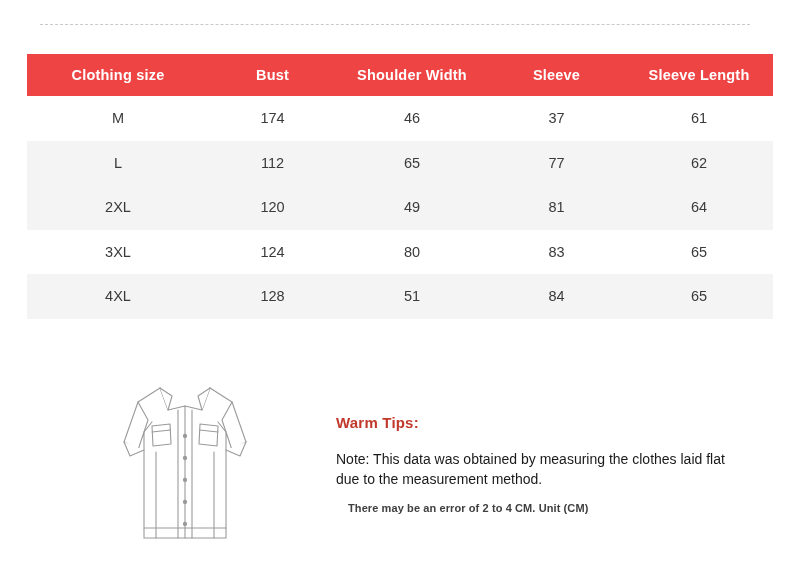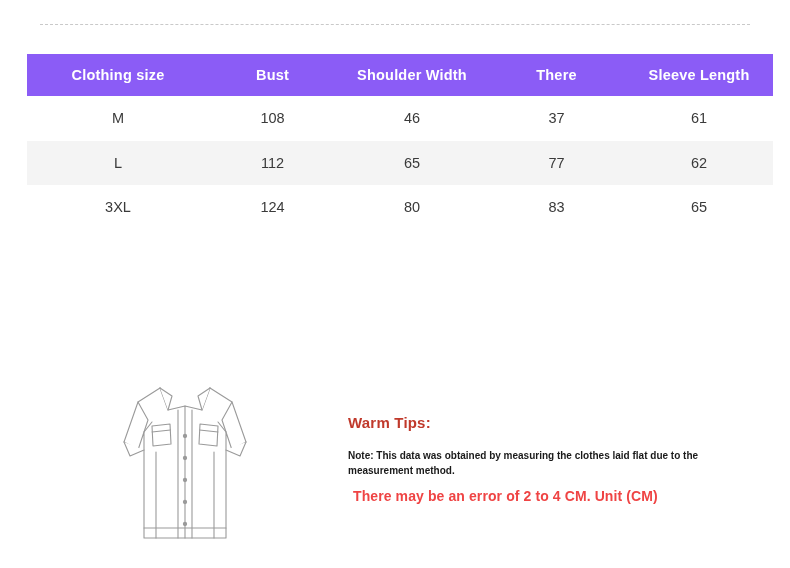--- a/index.html
+++ b/index.html
@@ -29,21 +29,21 @@
   }
   .size-table {
     position: absolute;
     left: 27px;
     top: 54px;
     width: 736px;
     border-collapse: collapse;
     table-layout: fixed;
   }
   .size-table thead th {
-    background: #8b5cf6;
+    background: #ef4444;
     color: #ffffff;
     font-size: 14.5px;
     font-weight: bold;
     height: 40px;
     text-align: center;
     letter-spacing: 0.2px;
   }
   .size-table tbody td {
     height: 42.5px;
     text-align: center;
@@ -62,86 +62,100 @@
 
   .jacket-wrap {
     position: absolute;
     left: 90px;
     top: 366px;
     width: 190px;
     height: 190px;
   }
   .tips-block {
     position: absolute;
-    left: 348px;
+    left: 336px;
     top: 414px;
     width: 410px;
   }
   .tips-title {
     color: #c0392b;
     font-weight: bold;
     font-size: 15px;
     margin: 0 0 18px 0;
     letter-spacing: 0.2px;
   }
   .tips-note {
     color: #1a1a1a;
-    font-size: 10px;
-    font-weight: bold;
+    font-size: 14px;
+    font-weight: normal;
     line-height: 1.45;
     margin: 0 0 10px 0;
     max-width: 400px;
   }
   .tips-main {
-    color: #ef4444;
-    font-size: 14px;
+    color: #404040;
+    font-size: 11px;
     font-weight: bold;
-    margin: 5px;
+    margin: 12px;
     letter-spacing: 0.1px;
   }
 </style>
 </head>
 <body>
 
 <div class="page">
 
   <div class="top-divider"></div>
 
   <table class="size-table">
     <thead>
       <tr>
         <th class="col-0">Clothing size</th>
         <th class="col-1">Bust</th>
         <th class="col-2">Shoulder Width</th>
-        <th class="col-3">There</th>
+        <th class="col-3">Sleeve</th>
         <th class="col-4">Sleeve Length</th>
       </tr>
     </thead>
     <tbody>
       <tr>
         <td class="col-0">M</td>
-        <td class="col-1">108</td>
+        <td class="col-1">174</td>
         <td class="col-2">46</td>
         <td class="col-3">37</td>
         <td class="col-4">61</td>
       </tr>
       <tr class="alt">
         <td class="col-0">L</td>
         <td class="col-1">112</td>
         <td class="col-2">65</td>
         <td class="col-3">77</td>
         <td class="col-4">62</td>
       </tr>
+      <tr class="alt">
+        <td class="col-0">2XL</td>
+        <td class="col-1">120</td>
+        <td class="col-2">49</td>
+        <td class="col-3">81</td>
+        <td class="col-4">64</td>
+      </tr>
       <tr>
         <td class="col-0">3XL</td>
         <td class="col-1">124</td>
         <td class="col-2">80</td>
         <td class="col-3">83</td>
         <td class="col-4">65</td>
       </tr>
+      <tr class="alt">
+        <td class="col-0">4XL</td>
+        <td class="col-1">128</td>
+        <td class="col-2">51</td>
+        <td class="col-3">84</td>
+        <td class="col-4">65</td>
+      </tr>
     </tbody>
   </table>
 
   <div class="jacket-wrap">
     <svg width="190" height="190" viewBox="0 0 190 190" fill="none" stroke="#9a9a9a" stroke-width="1.1" stroke-linejoin="round" stroke-linecap="round">
 
       <path d="M70 22 L48 36 L34 76 L48 84 L54 66 L54 172 L136 172 L136 66 L142 84 L156 76 L142 36 L120 22 L95 40 Z" fill="#ffffff"></path>
 
       <path d="M70 22 L78 44 L95 40 L112 44 L120 22" fill="#ffffff"></path>
       <path d="M70 22 L82 30 L78 44" fill="#ffffff"></path>

